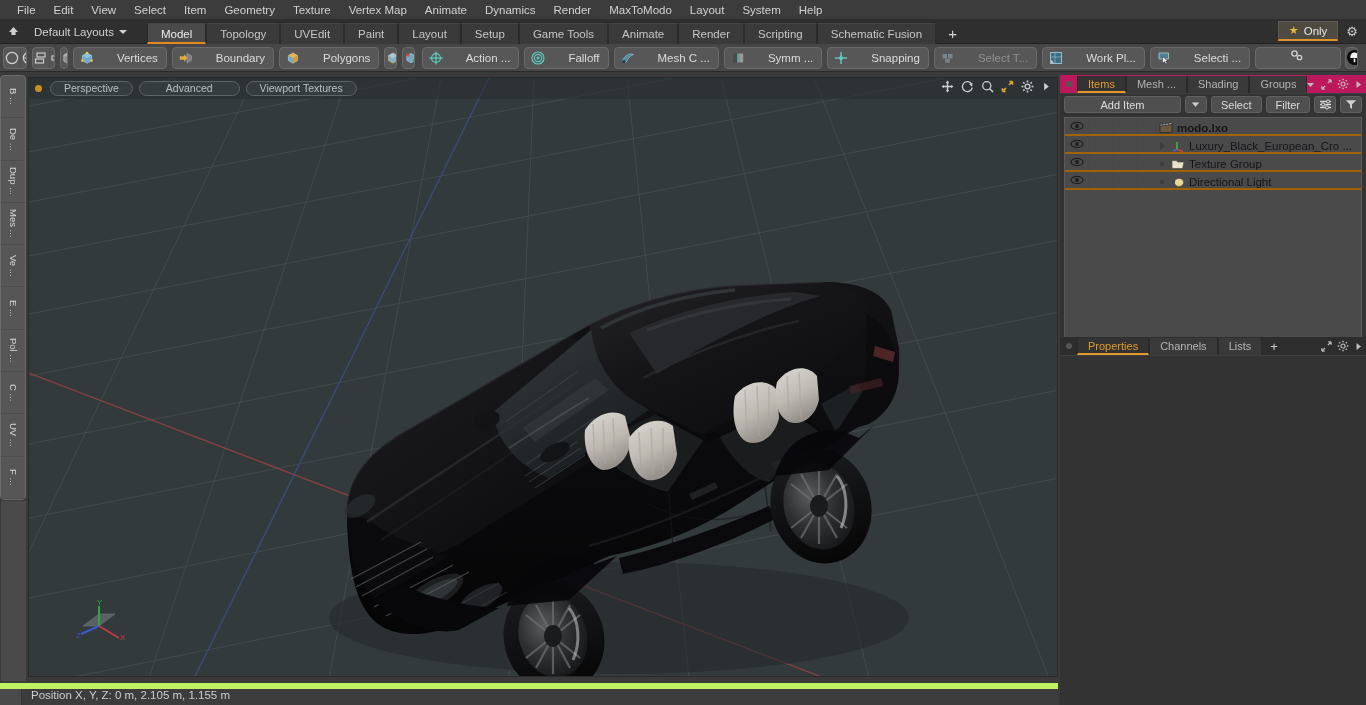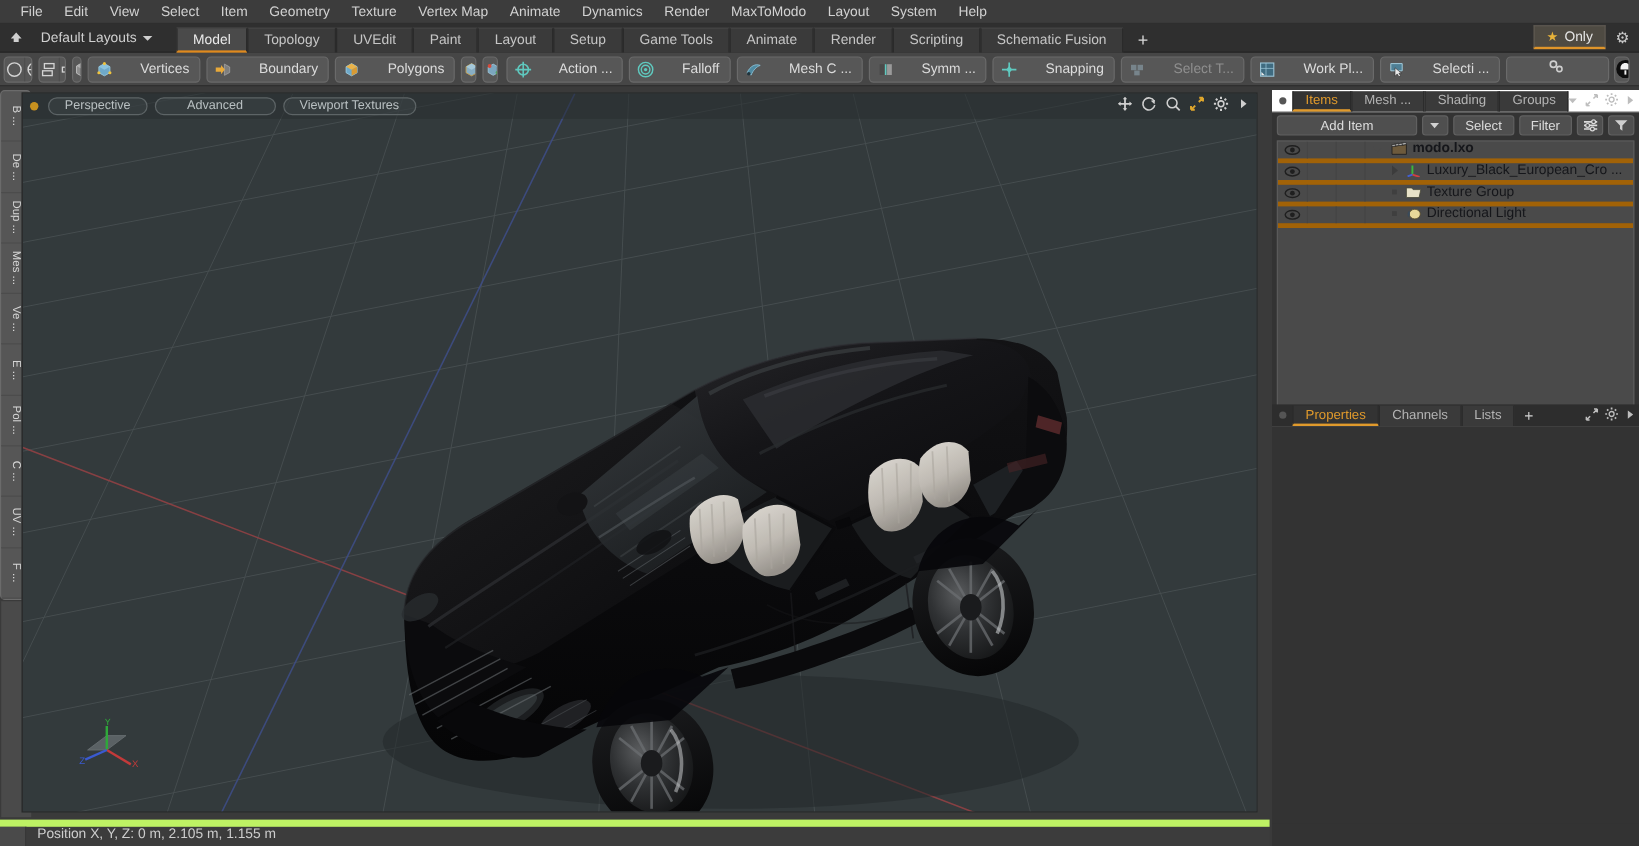--- a/index.html
+++ b/index.html
@@ -98,21 +98,21 @@
     writing-mode:vertical-rl; font-size:9.5px; color:#d6d6d6; white-space:nowrap;
     letter-spacing:0px;
   }
   .leftstrip-fill{
     position:absolute; left:0; top:426px; width:26px; height:180px; background:#4a4a4a;
     border-left:1px solid #3a3a3a;
   }
 
   
   .viewport{
-    position:absolute; left:18px; top:2px; width:1030px; height:600px;
+    position:absolute; left:28px; top:2px; width:1030px; height:600px;
     background:#333a3c; overflow:hidden;
     border:1px solid #2a2a2a;
   }
   .vp-grid{ position:absolute; inset:0; }
   .vp-header{
     position:absolute; left:0; top:0; width:100%; height:21px;
     display:flex; align-items:center; gap:6px; padding-left:6px; z-index:5;
     background:rgba(40,46,48,0.55);
   }
   .vp-dot{ width:7px;height:7px;border-radius:50%;background:#c8911f; margin-right:2px; }
@@ -134,21 +134,21 @@
   .gizmo{ position:absolute; left:46px; bottom:22px; z-index:5; }
 
   
   .car{ position:absolute; left:0; top:0; width:1030px; height:600px; }
 
   
   .rightpanel{
     position:absolute; left:1060px; top:0; width:306px; height:630px; background:#333333;
   }
   .panel-tabrow{
-    height:19px; background:#ffffff; display:flex; align-items:flex-end; position:relative;
+    height:19px; background:#be185d; display:flex; align-items:flex-end; position:relative;
     border-bottom:1px solid #3f3f3f;
   }
   .pdot{ width:6px;height:6px;border-radius:50%;background:#555; margin:0 5px 6px 6px; }
   .ptab{
     padding:0 10px; height:17px; line-height:17px; font-size:11px; color:#b4b4b4;
     background:#3a3a3a; border-left:1px solid #2a2a2a; border-right:1px solid #2a2a2a;
     white-space:nowrap;
   }
   .ptab.active{ background:#333333; color:#e09a2c; border-bottom:2px solid #e09a2c; }
   .ptab.plus{ background:transparent;border:none;color:#cfcfcf;font-size:13px;padding:0 8px; }
@@ -176,22 +176,22 @@
   .tree-head{
     height:17px; background:#595959; display:flex; align-items:center;
     border-bottom:1px solid #4a4a4a; font-size:11px; color:#d8d8d8;
   }
   .col-eye{ width:25px; display:flex;align-items:center;justify-content:center;
             border-right:1px solid #4a4a4a; height:100%; }
   .col-x{ width:24px; display:flex;align-items:center;justify-content:center;
             border-right:1px solid #4a4a4a; height:100%; }
   .col-name{ padding-left:32px; }
   .tree-row{
-    height:18px; display:flex; align-items:flex-start; font-size:11.5px; color:#1c1c1c;
-    border-bottom:4px solid #a16207;
+    height:18px; display:flex; align-items:flex-end; font-size:11.5px; color:#1c1c1c;
+    border-bottom:2px solid #a16207;
   }
   .tree-row .cell-eye{ width:25px;display:flex;align-items:center;justify-content:center;
      border-right:1px solid #454545; height:100%; }
   .tree-row .cell-x{ width:24px; border-right:1px solid #454545; height:100%; }
   .tree-row .cell-name{ flex:1; display:flex; align-items:center; gap:4px; padding-left:6px;
      overflow:hidden; white-space:nowrap; }
   .tree-row .nm{ color:#15161a; font-size:11.5px; }
   .tree-row .nm.bold{ font-weight:bold; }
   .indent{ display:inline-block; width:12px; }
   .tri-d{ width:0;height:0;border-left:4px solid transparent;border-right:4px solid transparent;

